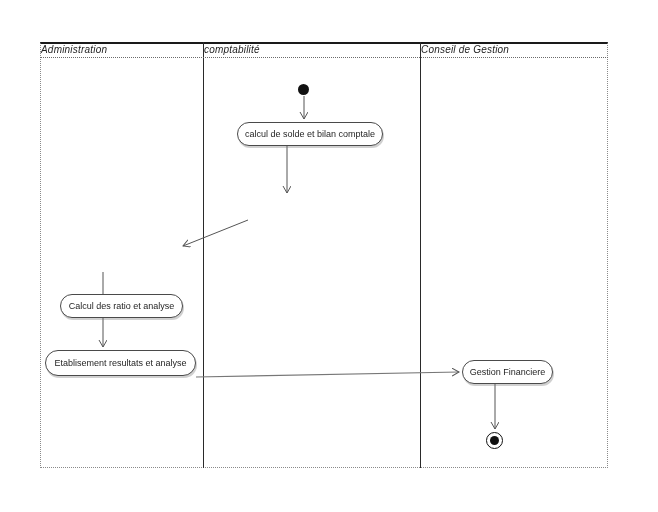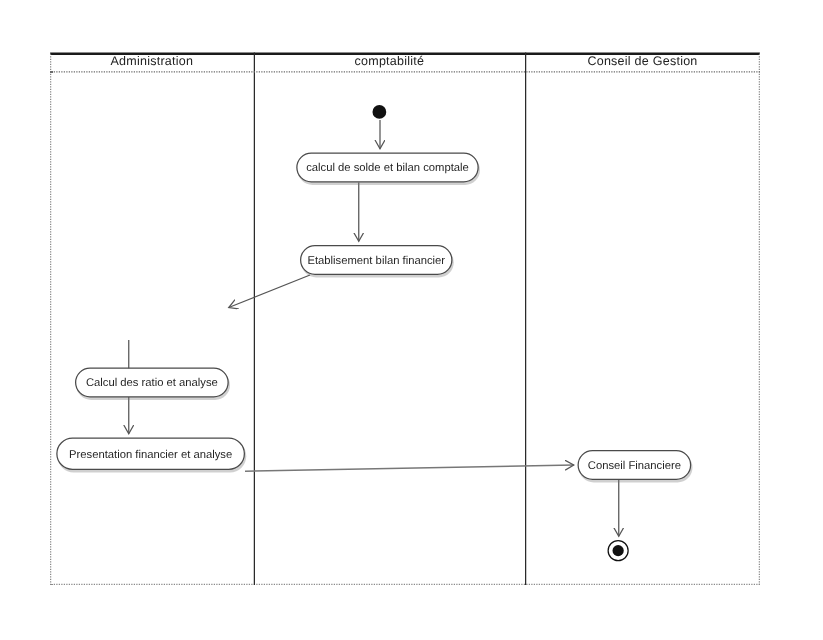--- a/index.html
+++ b/index.html
@@ -37,24 +37,25 @@
     position: absolute;
     left: 40px; top: 57px;
     width: 568px; height: 0;
     border-top: 1px dotted #6a6a6a;
   }
   .lane-title {
     position: absolute;
     top: 43px;
     height: 13px;
     line-height: 13px;
-    text-align: center;
+    text-align: left;
     font-size: 10px;
     color: #222222;
     letter-spacing: 0.2px;
+    font-style: italic;
   }
   
   .action {
     position: absolute;
     box-sizing: border-box;
     background: #ffffff;
     border: 1px solid #4a4a4a;
     border-radius: 12px;
     display: flex;
     align-items: center;
@@ -124,33 +125,30 @@
     <line x1="196" y1="377" x2="459" y2="372" stroke="#777777" stroke-width="1.2" marker-end="url(#arrowhead)"></line>
     <line x1="495" y1="384" x2="495" y2="429" stroke="#555555" stroke-width="1" marker-end="url(#arrowhead)"></line>
   </svg>
 
   <div class="initial-node"></div>
 
   <div class="action" style="left:237px; top:122px; width:146px; height:24px;">
     <span>calcul de solde et bilan comptale</span>
   </div>
 
-  <div class="action" style="left:240px; top:196px; width:122px; height:24px;">
-    <span>Etablisement bilan financier</span>
-  </div>
 
   <div class="action" style="left:60px; top:248px; width:123px; height:24px;margin-top:46px;">
     <span>Calcul des ratio et analyse</span>
   </div>
 
   <div class="action" style="left:45px; top:350px; width:151px; height:26px; border-radius:13px;">
-    <span>Presentation financier et analyse</span>
+    <span>Etablisement resultats et analyse</span>
   </div>
 
   <div class="action" style="left:462px; top:360px; width:91px; height:24px;">
-    <span>Conseil Financiere</span>
+    <span>Gestion Financiere</span>
   </div>
 
   <div class="final-node">
     <div class="dot"></div>
   </div>
 
 </div>
 
 </body></html>

